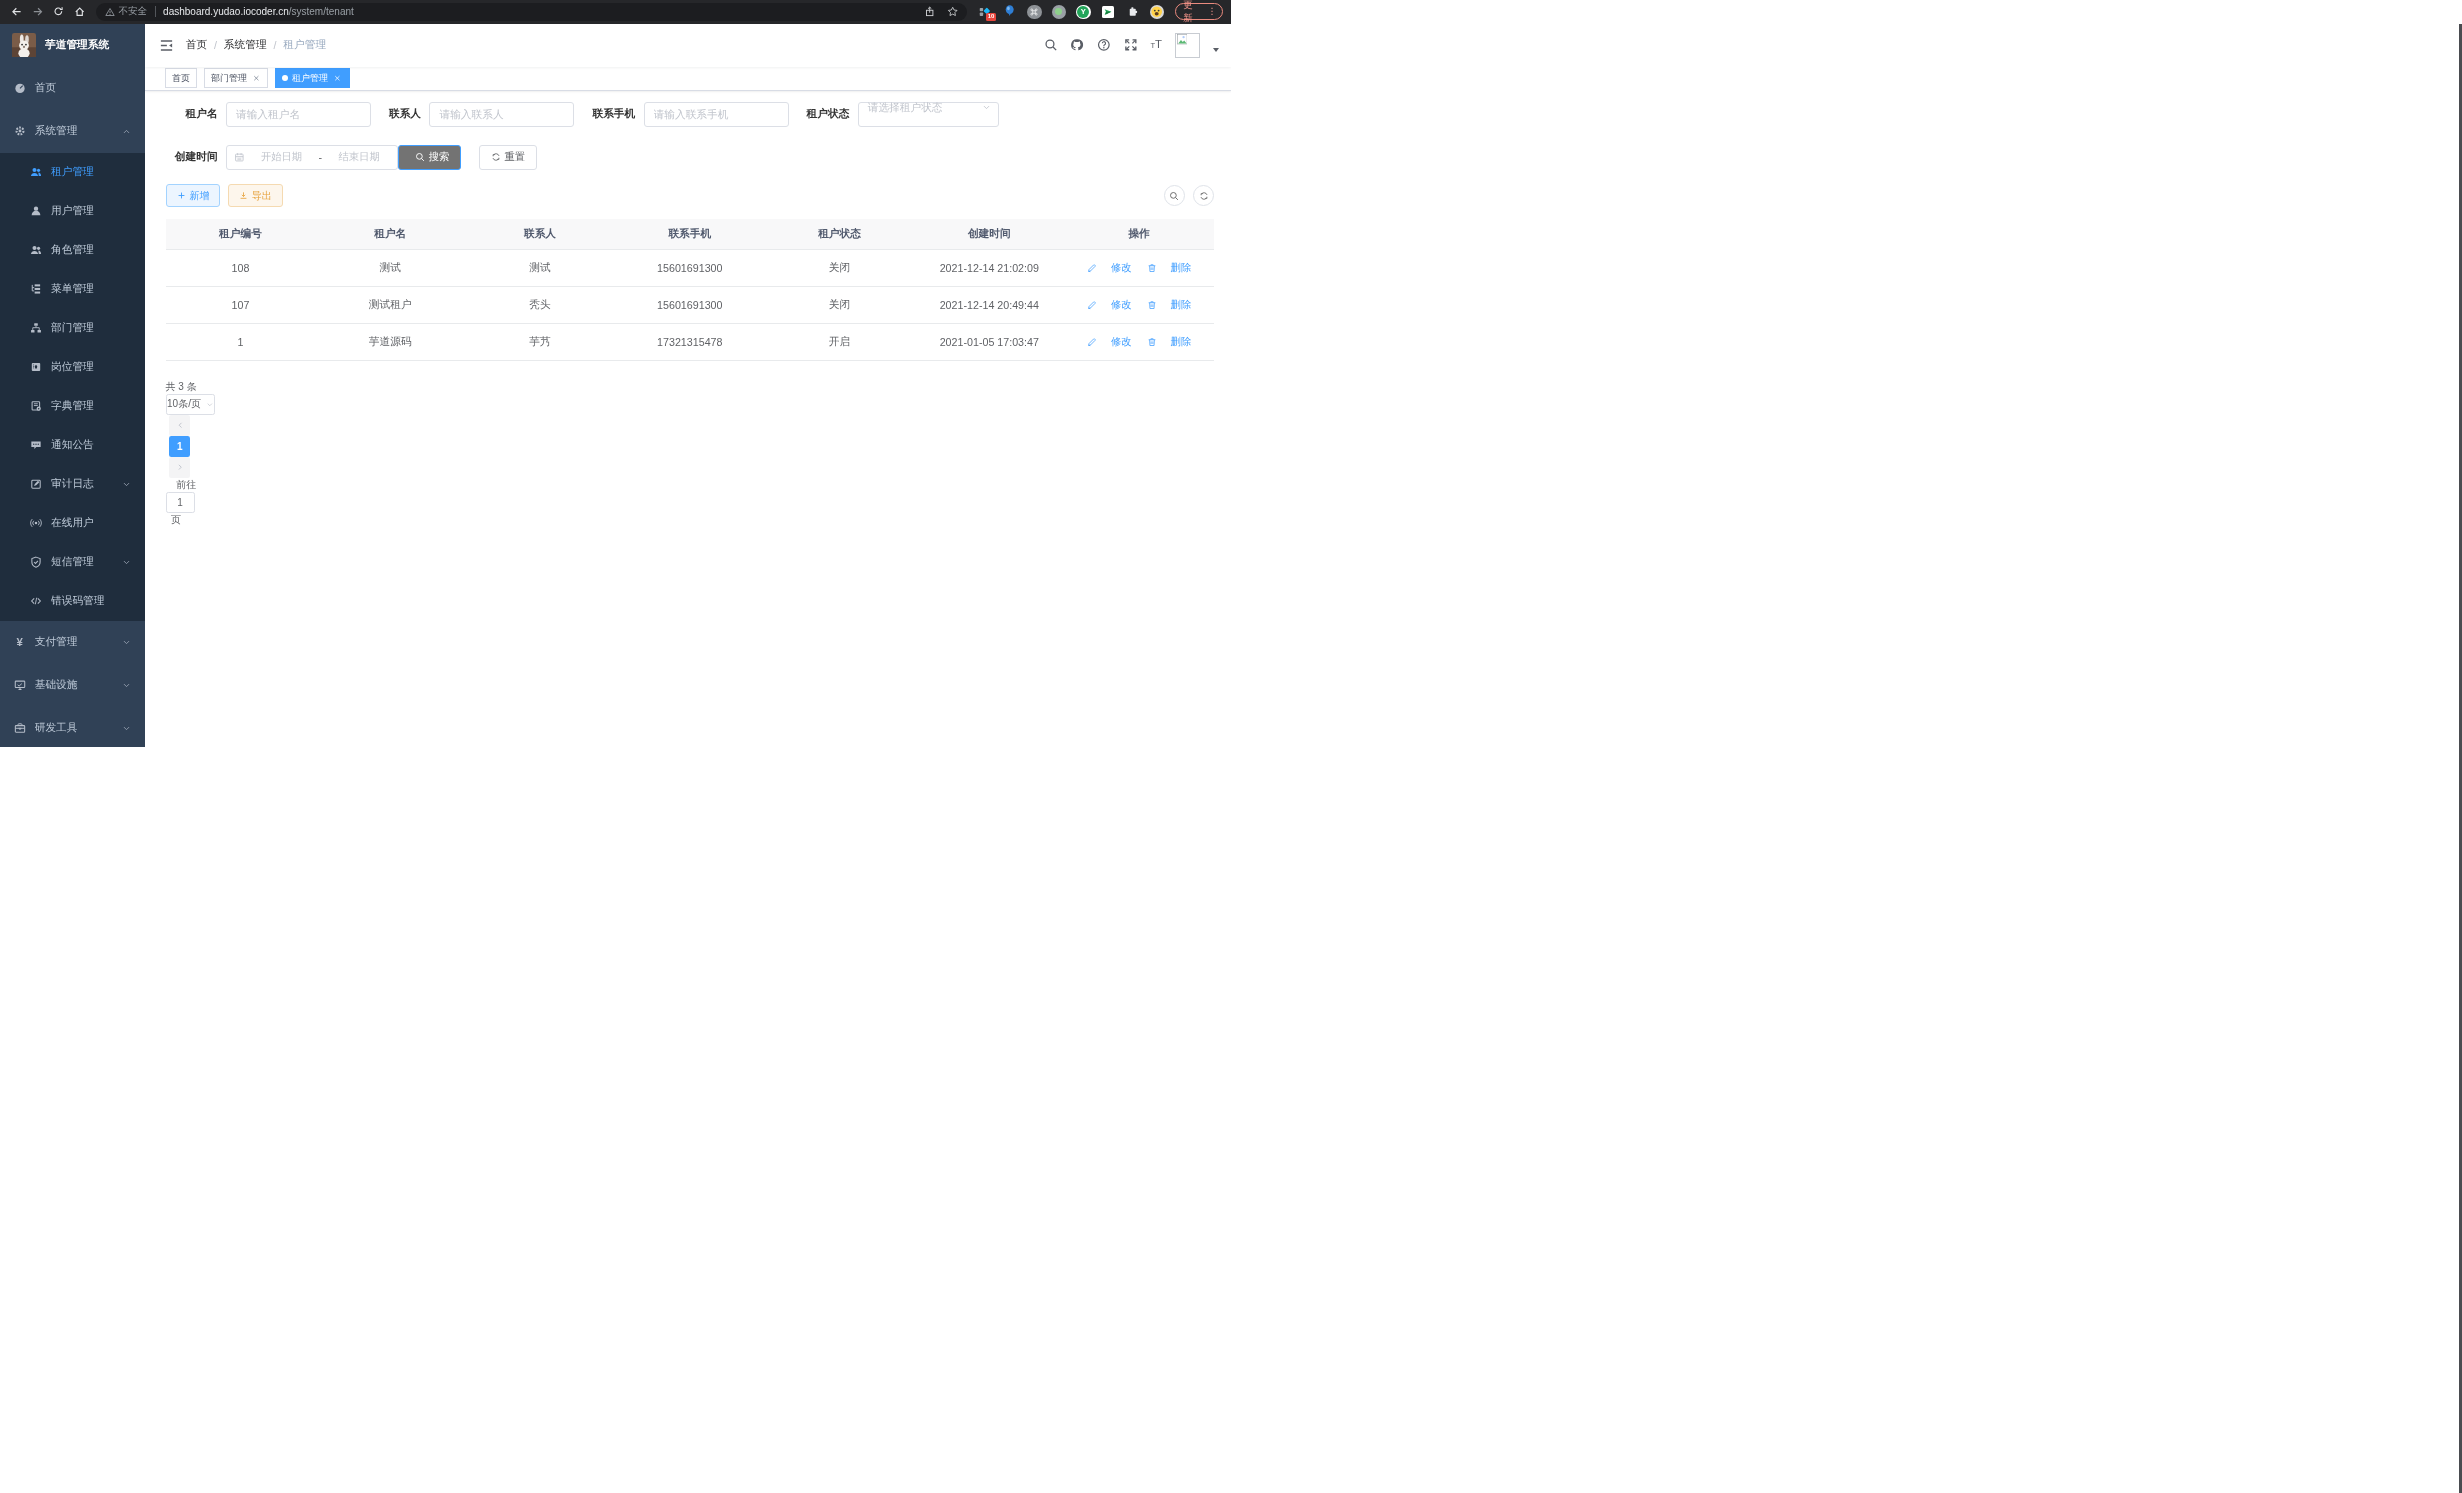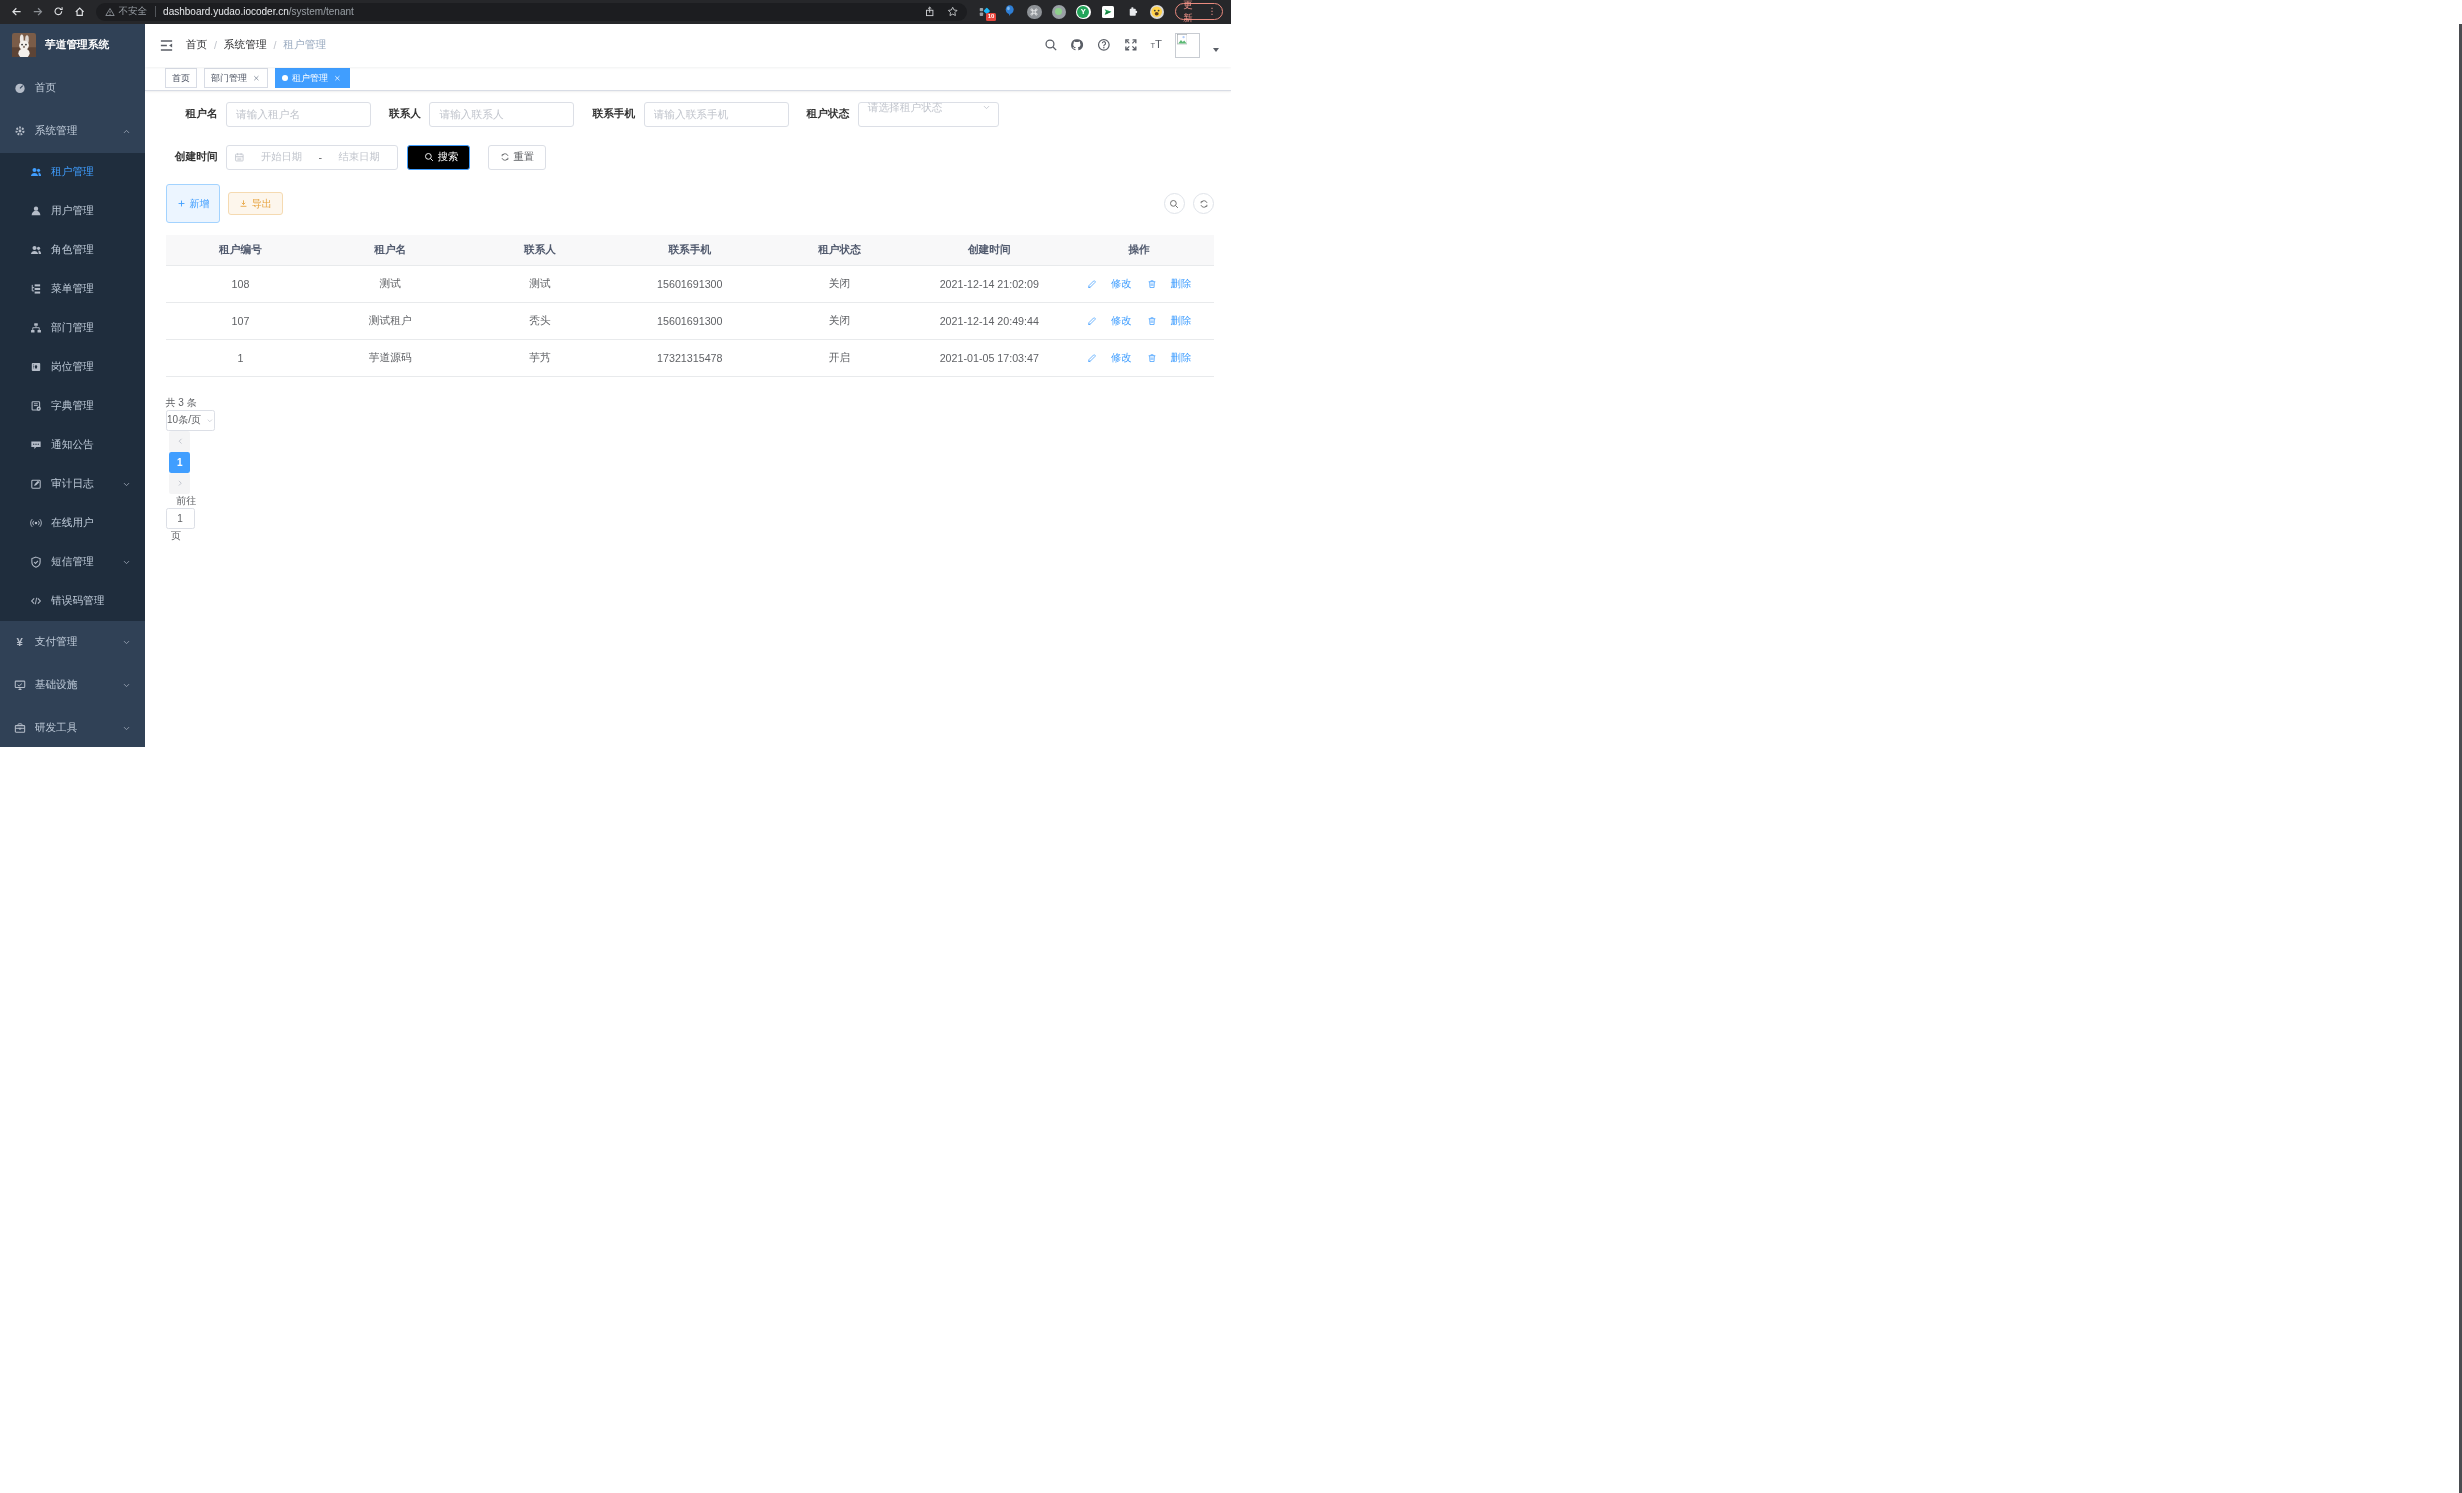--- a/index.html
+++ b/index.html
@@ -73,24 +73,24 @@
   .flabel { font-weight:bold; color:#333; font-size:10.7px; margin-right:8.4px; white-space:nowrap; }
   .flabel.w68 { width:52px; text-align:right; }
   .f-input { width:145px; height:25px; border:0.8px solid #dcdfe6; border-radius:3px; padding:0 9px; font-size:10.7px; color:#606266; outline:none; font-family:inherit; }
   .f-input::placeholder { color:#c0c4cc; }
   .f-select { width:141px; height:25px; border:0.8px solid #dcdfe6; border-radius:3px; padding:0 20px 13px 9px; display:flex; align-items:center; color:#c0c4cc; position:relative; cursor:pointer; }
   .f-select .chev { position:absolute; right:6.9px; color:#c0c4cc; width:9px; height:9px; }
   .date-range { width:172px; height:25px; border:0.8px solid #dcdfe6; border-radius:3px; display:flex; align-items:center; padding:0 6.9px; color:#c0c4cc; gap:6px; cursor:text; }
   .date-range .ph { font-size:10.3px; flex:1; text-align:center; }
   .date-range .sep { color:#606266; }
   .btn { display:inline-flex; align-items:center; justify-content:center; gap:3.8px; border-radius:3px; font-size:10.3px; cursor:pointer; border:0.8px solid #dcdfe6; background:#fff; height:25px; padding:0 10.7px; color:#606266; font-family:inherit; }
-  .btn-primary { background:#000000; border-color:#409eff; color:#fff; margin-left:9px;padding-left:16px; }
+  .btn-primary { background:#737373; border-color:#409eff; color:#fff; margin-left:0;padding-left:16px; }
   .btn-reset { margin-left:18px; }
   .toolbar { display:flex; align-items:center; margin-top:14.5px; }
-  .btn-plain-blue { height:39px; padding:0 10px; font-size:10px; background:#ecf5ff; border-color:#a3d3ff; color:#409eff; }
+  .btn-plain-blue { height:23px; padding:0 10px; font-size:10px; background:#ecf5ff; border-color:#a3d3ff; color:#409eff; }
   .btn-plain-warn { height:23px; padding:0 10px; font-size:10px; background:#fdf6ec; border-color:#f5dab1; color:#e6a23c; margin-left:7.6px; }
   .toolbar-right { margin-left:auto; display:flex; gap:8.4px; }
   .mini-circle { width:21px; height:21px; border:0.8px solid #dfe3e9; border-radius:50%; background:#fff; display:flex; align-items:center; justify-content:center; color:#666; cursor:pointer; }
   .mini-circle svg { width:10px; height:10px; }
 
   
   table.grid { width:100%; border-collapse:collapse; margin-top:12px; table-layout:fixed; }
   .grid th { height:30px; background:#f8f8f9; color:#515a6e; font-size:10.7px; font-weight:bold; text-align:center; border-bottom:0.8px solid #e8eaec; }
   .grid td { height:37px; text-align:center; font-size:10.7px; color:#606266; border-bottom:0.8px solid #e8eaec; }
   .op-link { color:#409eff; font-size:10.3px; display:inline-flex; align-items:center; gap:14px; cursor:pointer; }

